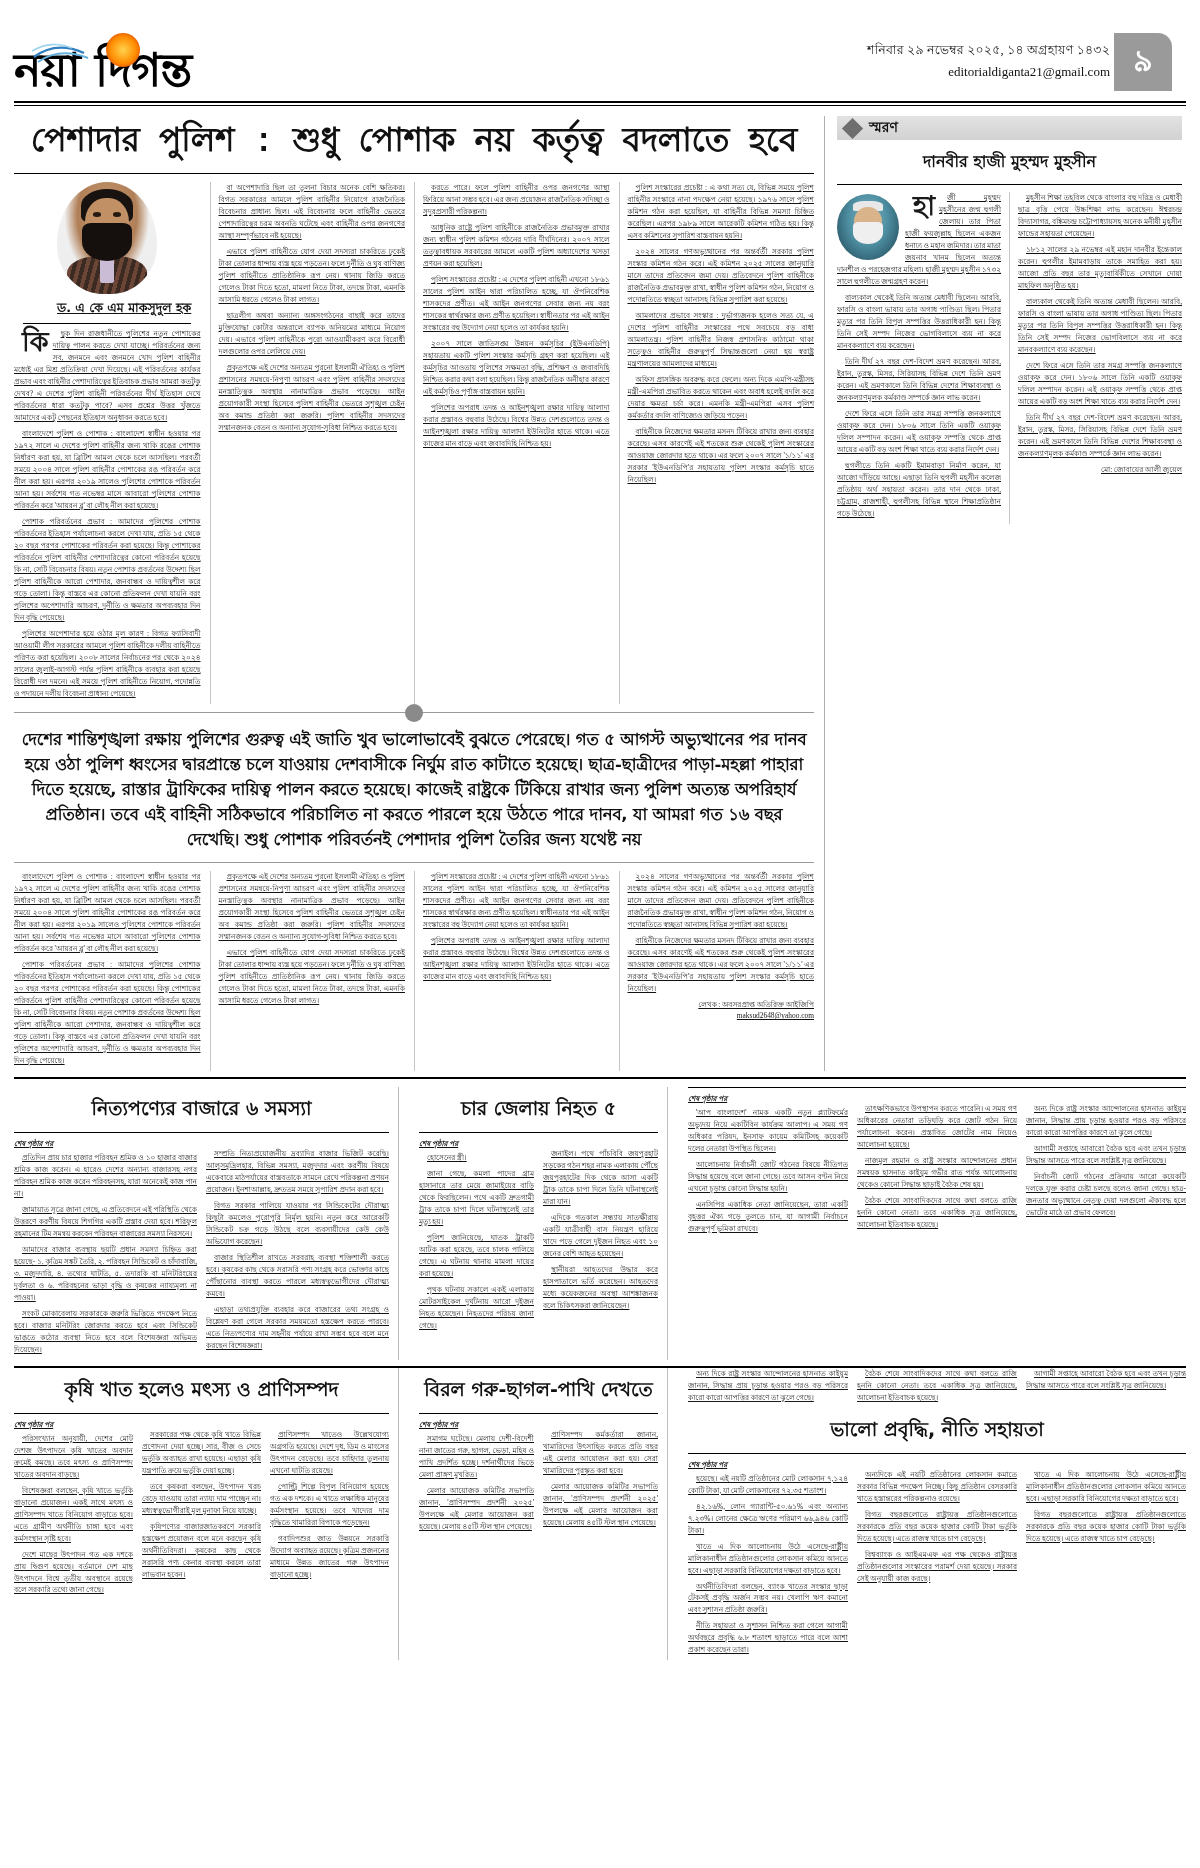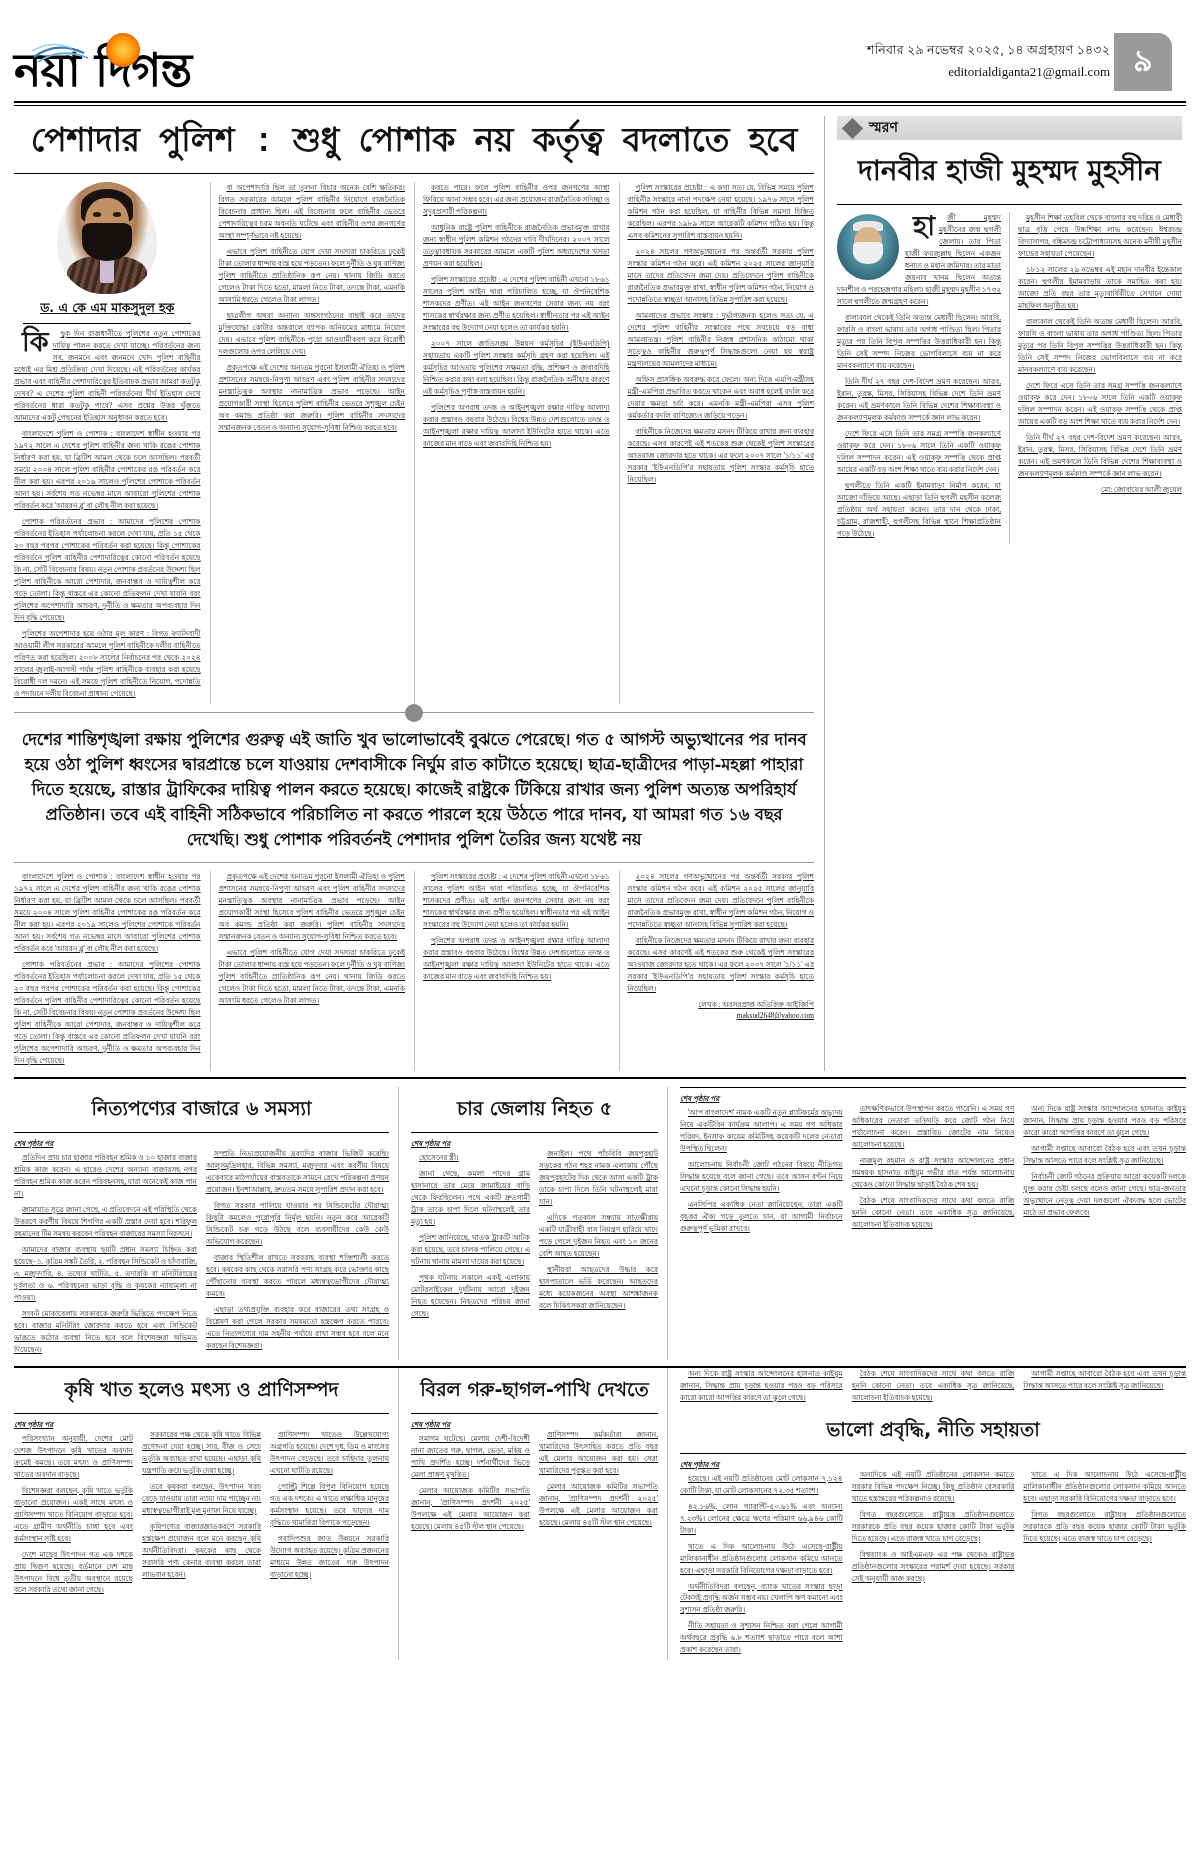--- a/index.html
+++ b/index.html
@@ -67,21 +67,21 @@
     font-family: "Liberation Serif", serif;
   }
   .body-txt p { margin-bottom: 4px; text-indent: 8px; }
 
   .dropcap {
     float: left; font-family: "DejaVu Sans", sans-serif; font-weight: bold;
     font-size: 27px; line-height: .8; padding: 3px 4px 0 0;
   }
 
   
-  .author-box { width: 168px; margin: 0 auto 4px; text-align: center; }
+  .author-box { width: 168px; margin: 0 auto 4px; text-align: right; }
   .author-photo {
     width: 100px; height: 112px; margin: 0 auto;
     border-radius: 50% 50% 46% 46% / 56% 56% 44% 44%;
     background:
       radial-gradient(ellipse at 50% 30%, #c99b72 0%, #b07f57 42%, rgba(176,127,87,0) 60%),
       linear-gradient(#f3f3f3, #ececec);
     position: relative; overflow: hidden;
   }
   .ap-hair { position:absolute; left:24%; top:6%; width:52%; height:30%; background:#181310; border-radius:50% 50% 20% 20%; }
   .ap-face { position:absolute; left:28%; top:14%; width:44%; height:46%; background:#c19064; border-radius:46% 46% 50% 50%; }
@@ -113,21 +113,21 @@
   .sign-off { text-align: right; font-size: 7.4px; line-height:1.5; margin-top: 4px; }
 
   
   .sb-label {
     background: linear-gradient(#e2e2e2,#d2d2d2);
     height: 24px; display: flex; align-items: center; gap: 9px; padding: 0 8px;
     font-family: Liberation Serif, serif; font-weight: bold; font-size: 14px;
   }
   .sb-diamond { width: 15px; height: 15px; background: #6e6e6e; transform: rotate(45deg); }
   .sb-title {
-    font-family: "DejaVu Sans", sans-serif; font-weight: bold; font-size: 28px;
+    font-family: "DejaVu Sans", sans-serif; font-weight: bold; font-size: 16px;
     text-align: center; padding: 9px 0 8px; border-bottom: 1px solid #000; margin-bottom: 7px;
   }
   .sb-photo {
     float: left; width: 62px; height: 66px; margin: 2px 6px 3px 0;
     border-radius: 50%;
     background: radial-gradient(ellipse at 50% 38%, #79b8c9 0%, #4e8ea1 45%, #2e5f70 78%);
     position: relative; overflow: hidden;
   }
   .sbp-face { position:absolute; left:28%; top:20%; width:44%; height:44%; background:#d9b48a; border-radius:50%; }
   .sbp-beard{ position:absolute; left:26%; top:42%; width:48%; height:34%; background:#efefef; border-radius:20% 20% 55% 55%; }
@@ -139,21 +139,21 @@
   .bottom { margin-top: 8px; }
   .sec-headline {
     font-family: "DejaVu Sans", sans-serif; font-weight: bold;
     text-align: center; font-size: 19px; padding: 7px 0 6px;
   }
   .sec-rule { border-bottom: 1px solid #000; }
   .cont-note { font-weight: bold; font-size: 7.2px; font-style: italic; margin-bottom: 2px; }
 
   .grid-bottom { display: flex; gap: 9px; }
   .gb-col { flex: 1; }
-  .vbar { border-left: 1px solid #bdbdbd; padding-left: 12px; }
+  .vbar { border-left: 1px solid #bdbdbd; padding-left: 20px; }
 
   .h-rule-black { border-top: 2px solid #000; margin: 6px 0 0; }
 </style>
 </head>
 <body>
 
 <div class="page">
 
   <div class="masthead">
     <div class="logo-wrap">

